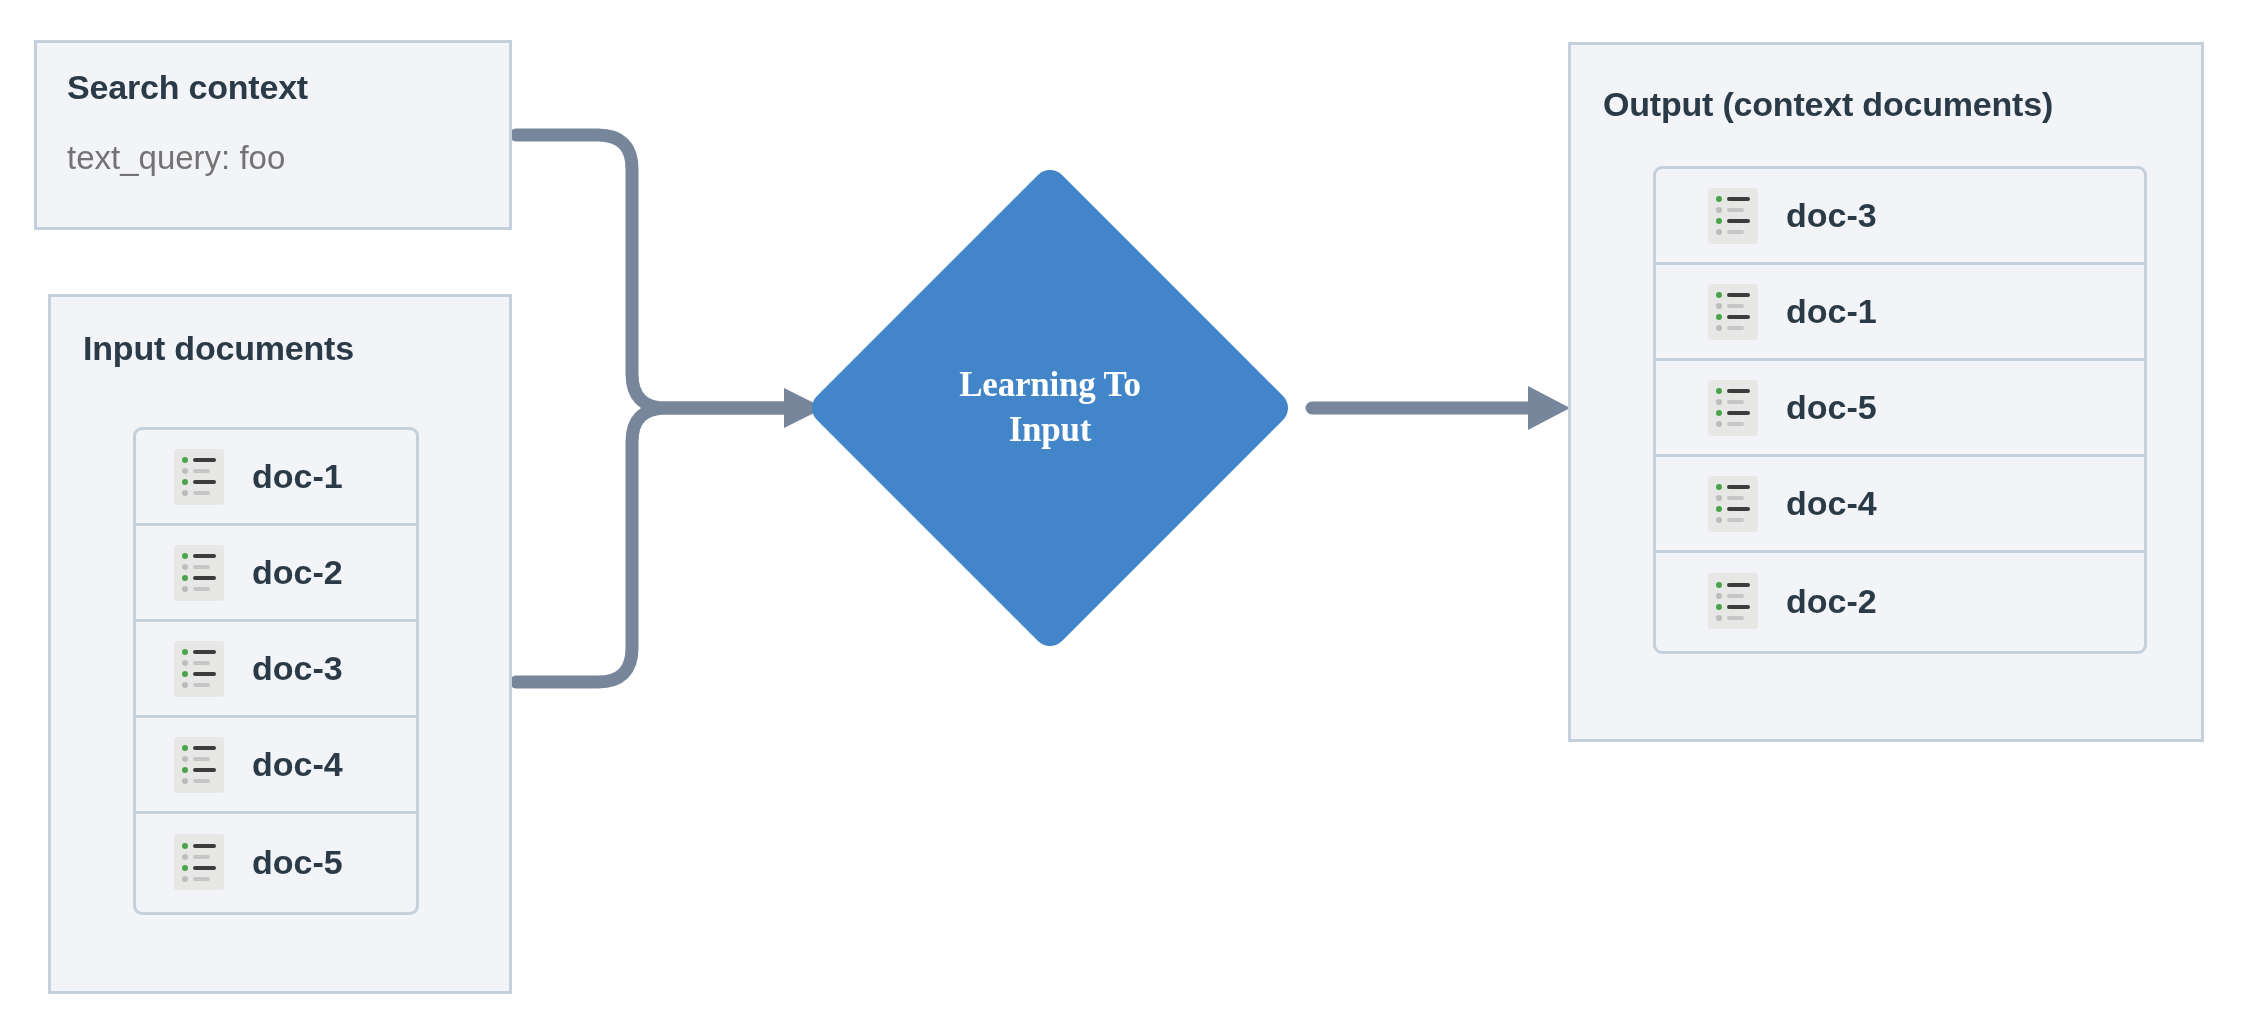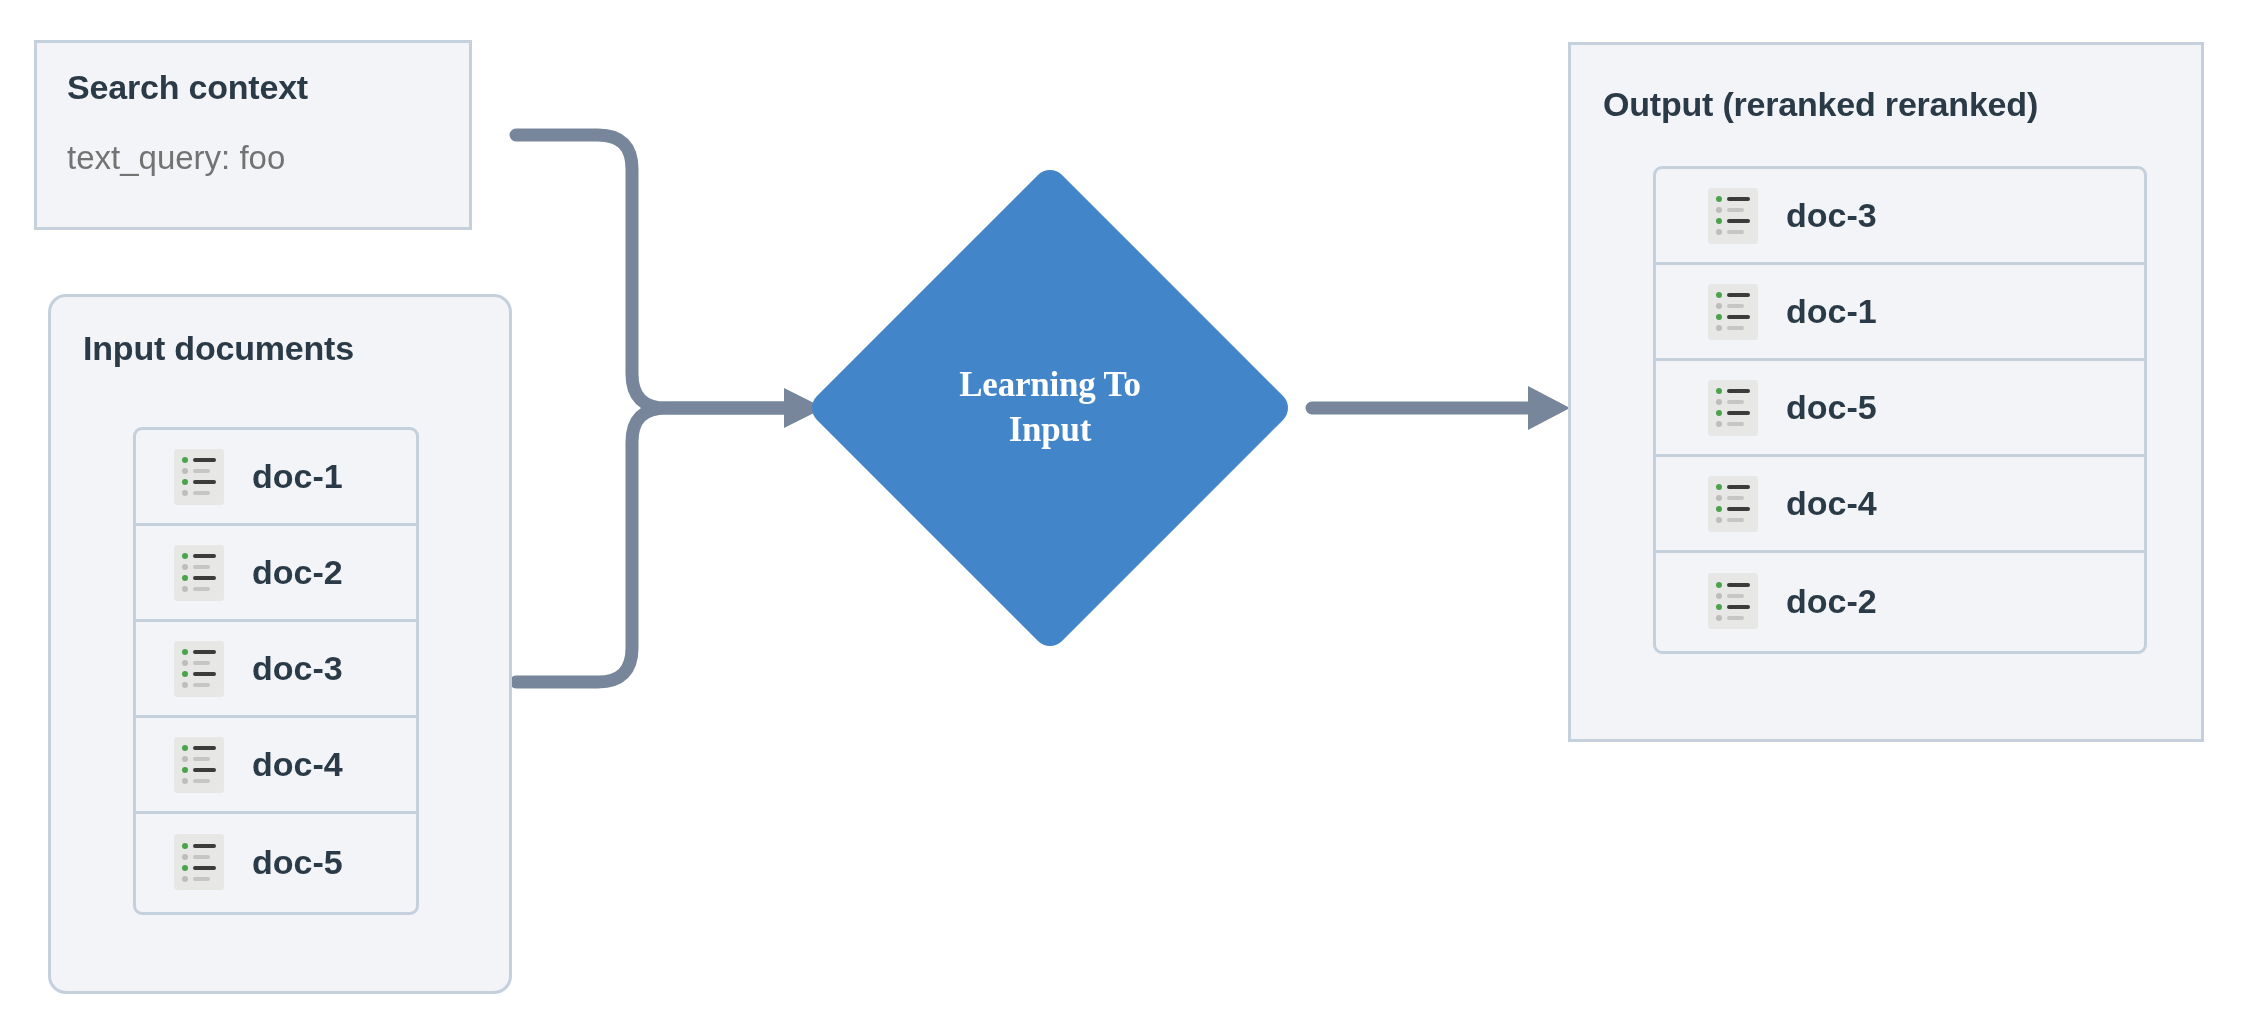--- a/index.html
+++ b/index.html
@@ -36,42 +36,41 @@
   .panel-sub {
     position: absolute;
     color: #737373;
     white-space: nowrap;
   }
 
   
   #search-context {
     left: 34px;
     top: 40px;
-    width: 438px;
+    width: 478px;
     height: 190px;
   }
   #search-context .panel-title {
     left: 30px;
     top: 25px;
     font-size: 34px;
   }
   #search-context .panel-sub {
     left: 30px;
     top: 96px;
     font-size: 33px;
     font-weight: normal;
   }
 
   
   #input-documents {
     left: 48px;
     top: 294px;
     width: 464px;
     height: 700px;
-    border-radius: 18px;
   }
   #input-documents .panel-title {
     left: 32px;
     top: 32px;
     font-size: 34px;
   }
 
   
   #output-panel {
     left: 1568px;
@@ -348,21 +347,21 @@
                L 239 460
                L 18 239 Z" fill="#4285c8" stroke="#4285c8" stroke-width="34" stroke-linejoin="round"></path>
     </svg>
     <div id="ltr-label">
       <span>Learning To</span>
       <span>Input</span>
     </div>
   </div>
 
   <div class="panel" id="output-panel">
-    <div class="panel-title">Output (reranked reranked)</div>
+    <div class="panel-title">Output (context documents)</div>
 
     <div class="doc-list" id="output-doc-list">
 
       <div class="doc-row">
         <span class="doc-icon">
           <span class="icon-line major">
               <span class="icon-dot"></span>
               <span class="icon-bar"></span>
             </span>
           <span class="icon-line minor">

